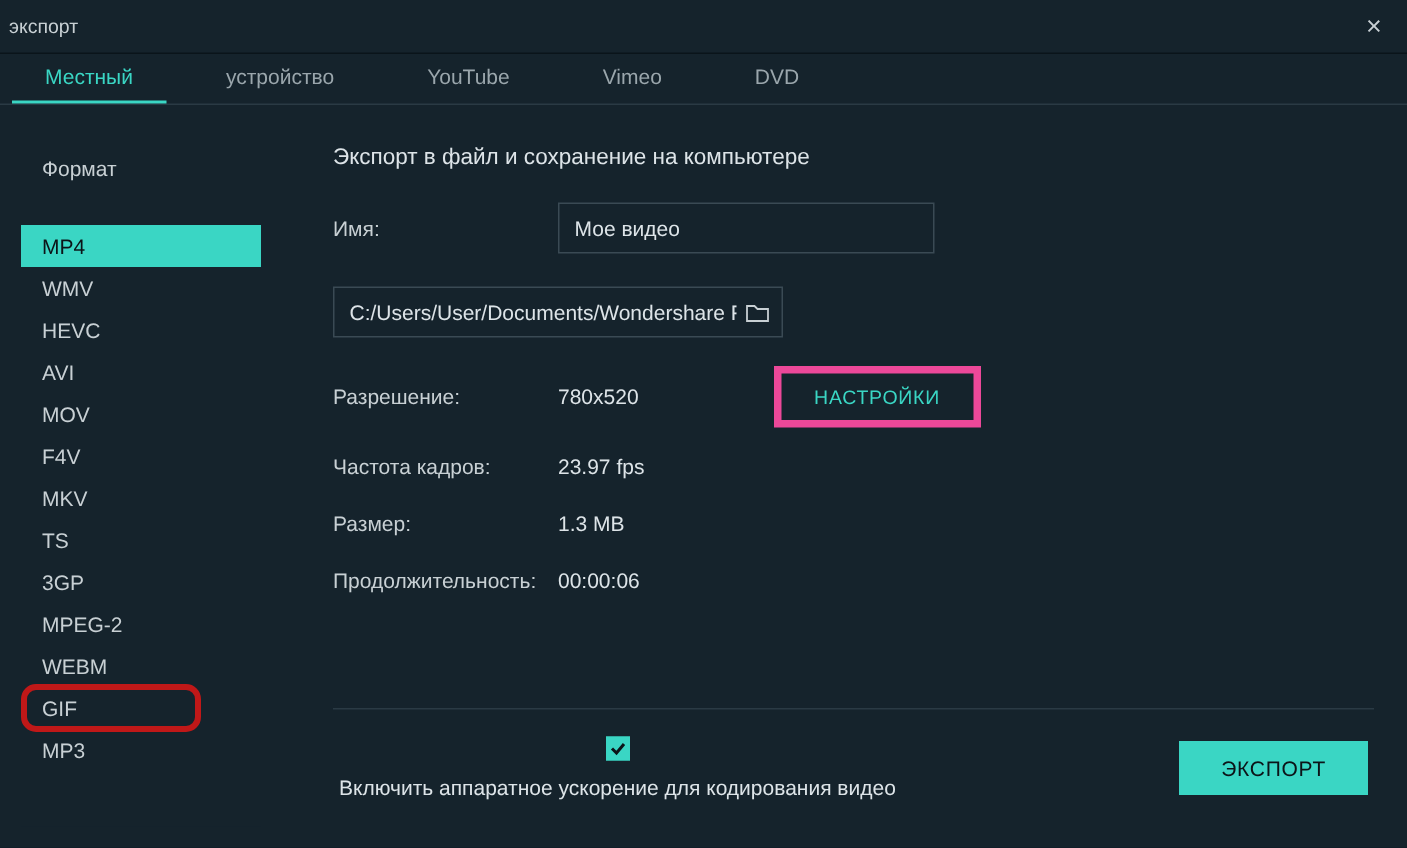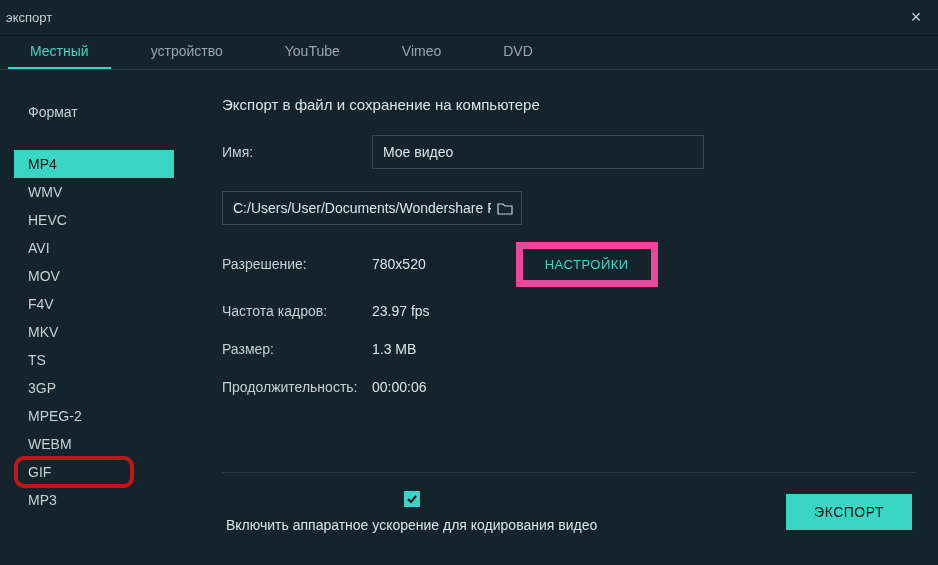--- a/index.html
+++ b/index.html
@@ -113,21 +113,21 @@
     align-items: center;
     margin-bottom: 22px;
     height: 34px;
   }
   .row.short { height: auto; margin-bottom: 22px; }
   .row-label {
     width: 150px;
     color: #c8d0d4;
   }
   .text-input {
-    width: 332px;
+    width: 251px;
     height: 34px;
     background: transparent;
     border: 1px solid #3a4a54;
     color: #dde4e8;
     padding: 0 10px;
     font-size: 14px;
     outline: none;
   }
   .path-wrap {
     width: 300px;
@@ -142,21 +142,21 @@
     gap: 6px;
   }
   .path-text { flex: 1; overflow: hidden; }
   .folder-icon {
     width: 16px; height: 14px; flex-shrink: 0;
   }
   .folder-icon svg { display: block; }
   .value-text { color: #dde4e8; }
   .settings-btn {
     margin-left: 90px;
-    border: 7px solid #ec4899;
+    border: 5px solid #ec4899;
     color: #3ad6c4;
     background: transparent;
     padding: 8px 22px;
     font-size: 13px;
     letter-spacing: 0.5px;
     cursor: pointer;
   }
   .bottom-bar {
     margin-top: auto;
     display: flex;

